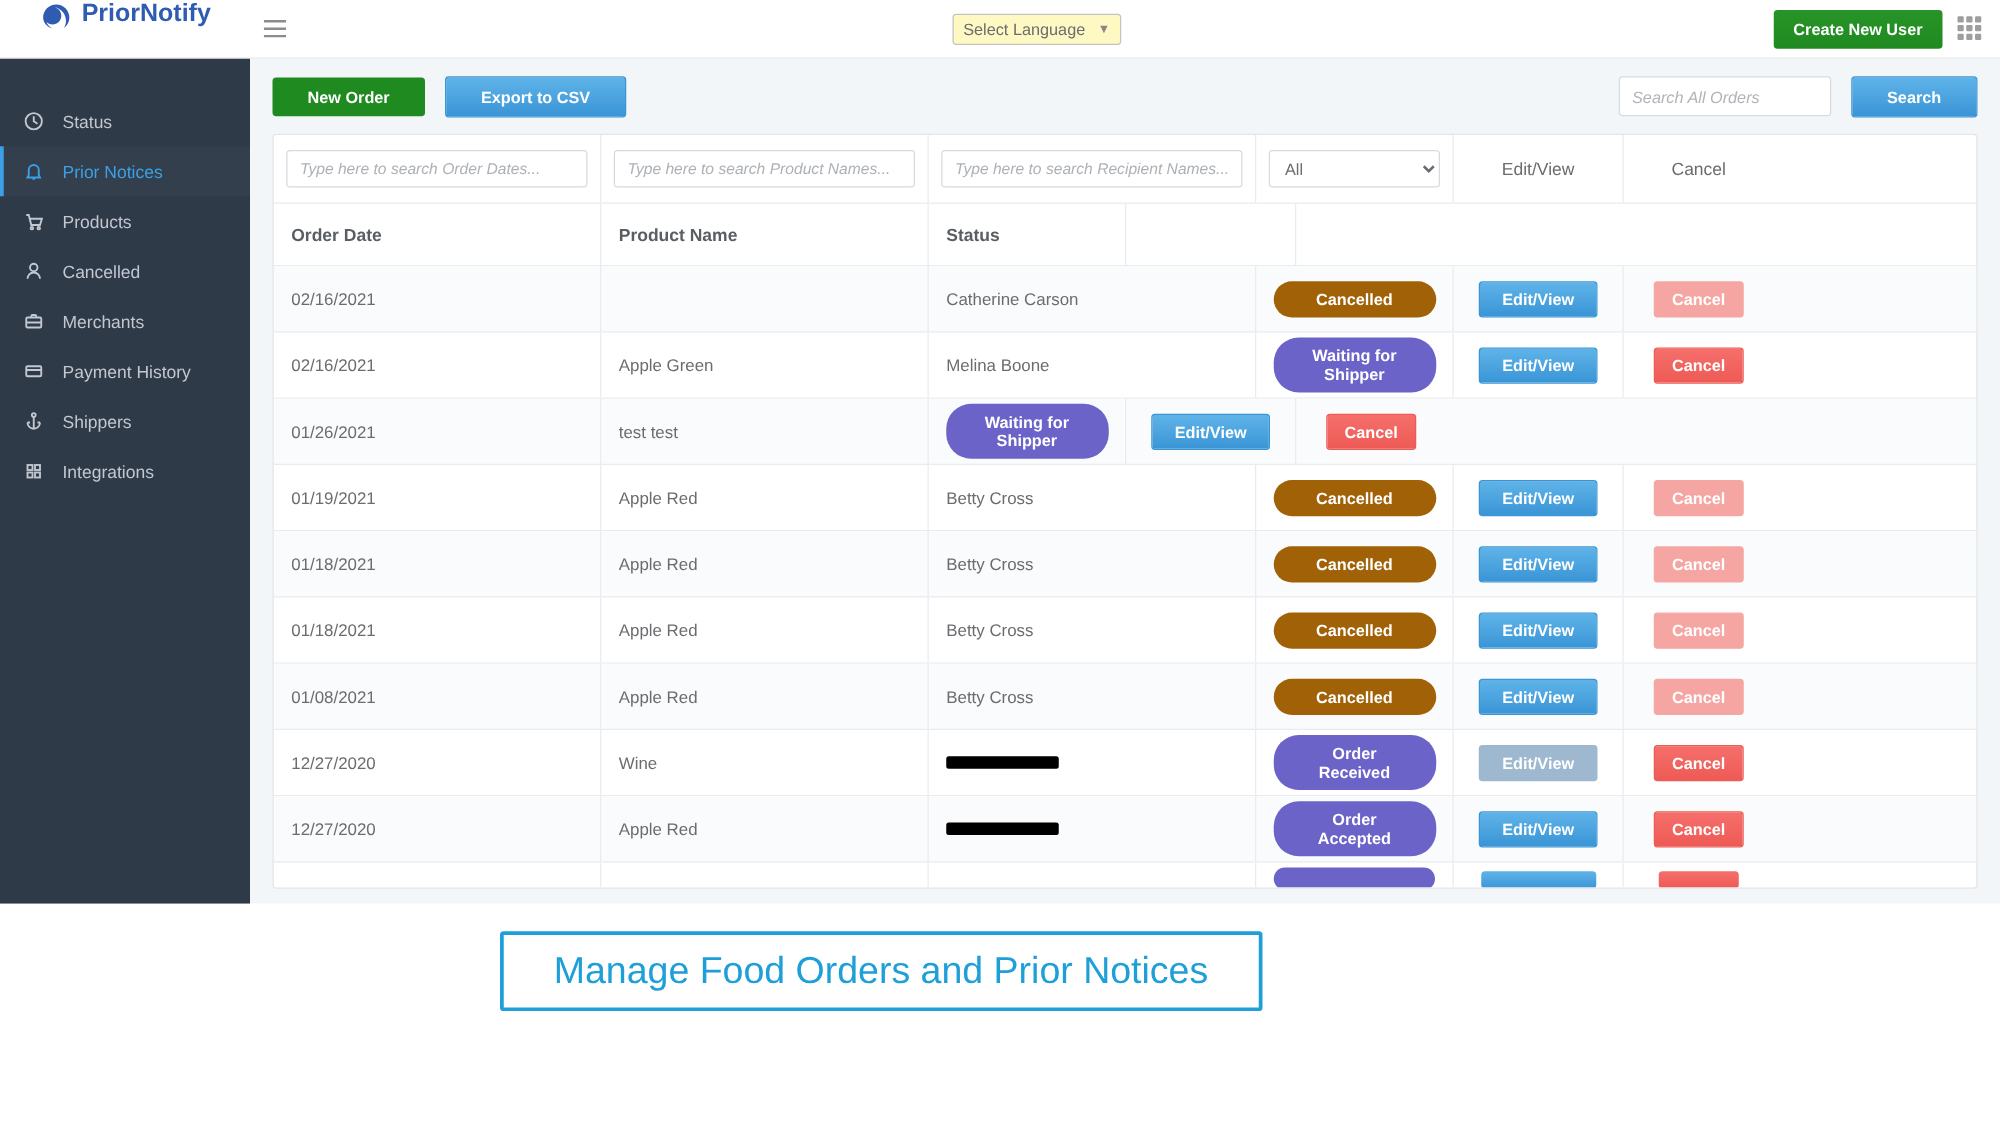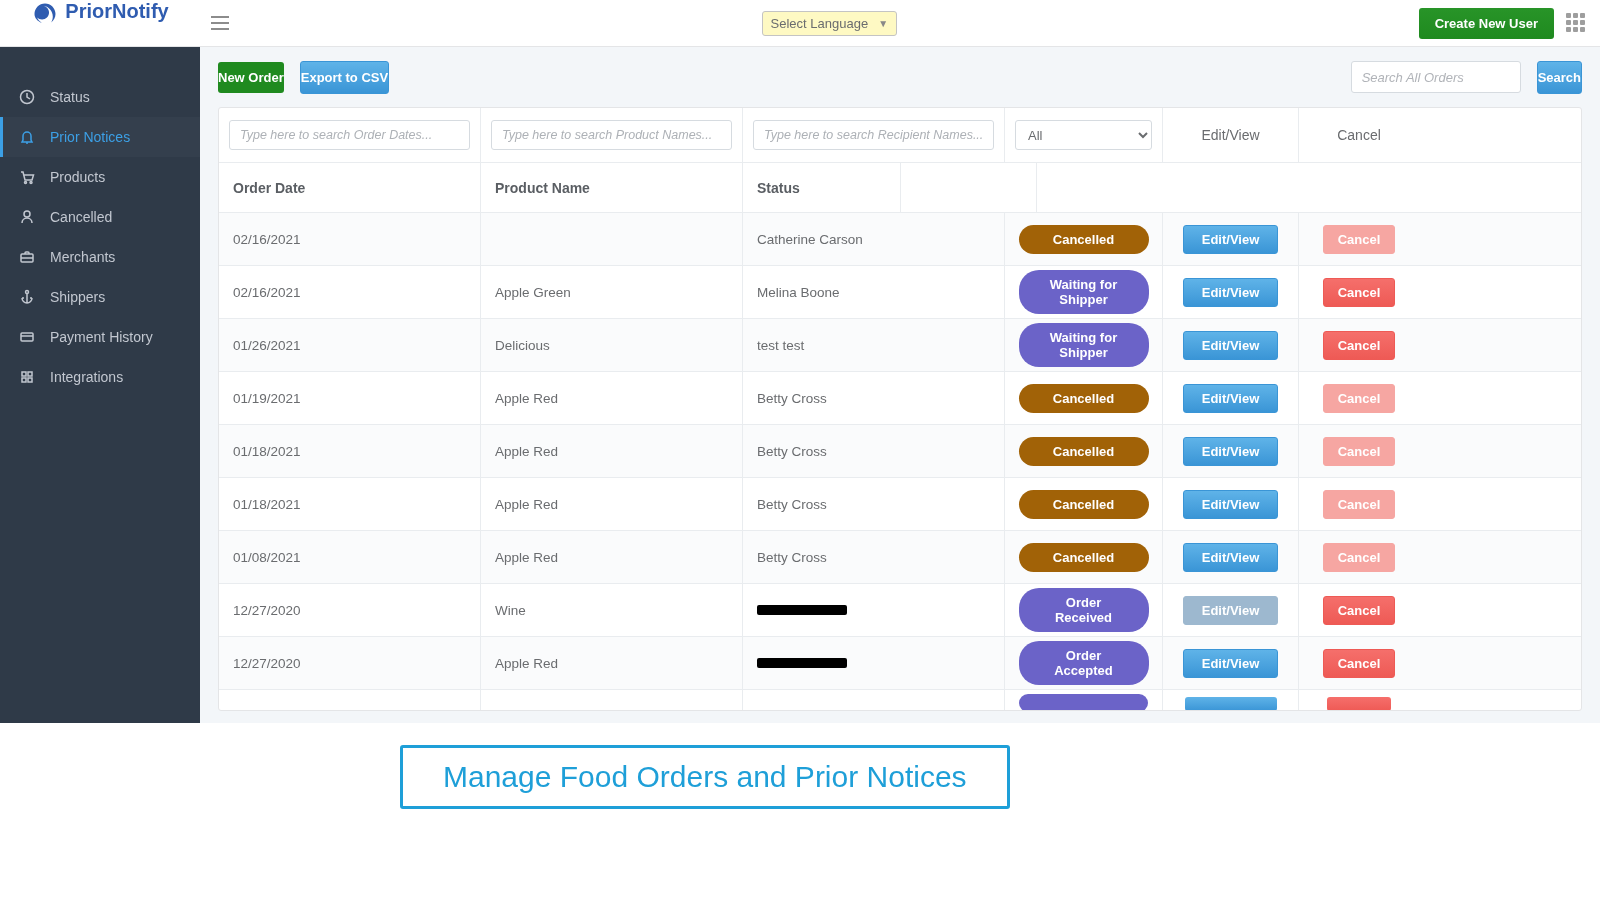--- a/index.html
+++ b/index.html
@@ -22,21 +22,21 @@
 
 .layout { display: flex; height: calc(100vh - 47px); height: 676px; }
 .sidebar { width: 200px; background: #2f3a48; padding-top: 30px; }
 .nav-item { display: flex; align-items: center; gap: 14px; padding: 12px 18px; color: #c2c7d0; cursor: pointer; font-size: 14px; }
 .nav-item .icon { width: 18px; display: flex; align-items: center; justify-content: center; }
 .nav-item.active { background: #343f4d; border-left: 3px solid #3ca0e6; padding-left: 15px; color: #3ca0e6; }
 
 
 .main { flex: 1; background: #f3f6f9; overflow: hidden; position: relative; }
 .toolbar { height: 60px; display: flex; align-items: center; padding: 0 18px; gap: 16px; }
-.btn { border: none; border-radius: 3px; padding: 8px 0; font-weight: 600; font-size: 13px; cursor: pointer; }
+.btn { border: none; border-radius: 3px; padding: 8px 28px; font-weight: 600; font-size: 13px; cursor: pointer; }
 .btn-green2 { background: #1f8a1f; color: #fff; }
 .btn-blue { background: #4aa3df; background: linear-gradient(#5fb3e8,#3a95d6); color: #fff; border: 1px solid #3a95d6; }
 .spacer { flex: 1; }
 .search-input { width: 170px; height: 32px; border: 1px solid #d6dbe0; border-radius: 3px; padding: 0 10px; color: #6a6c6f; font-size: 13px; }
 .search-input::placeholder { color: #b0b3b8; font-style: italic; }
 
 
 .card { background: #fff; margin: 0 18px; border: 1px solid #e4e5e7; border-radius: 3px; overflow: hidden; }
 .filter-row { display: flex; border-bottom: 1px solid #e9ecef; }
 .filter-cell { padding: 12px 10px; border-right: 1px solid #e9ecef; display: flex; align-items: center; }
@@ -165,34 +165,34 @@
           <svg width="16" height="16" viewBox="0 0 16 16" fill="none" stroke="currentColor" stroke-width="1.5">
             <rect x="2" y="5" width="12" height="8" rx="1"></rect>
             <path d="M6 5V4a1 1 0 011-1h2a1 1 0 011 1v1M2 9h12"></path>
           </svg>
         </span>
         <span>Merchants</span>
       </div>
       <div class="nav-item">
         <span class="icon">
           <svg width="16" height="16" viewBox="0 0 16 16" fill="none" stroke="currentColor" stroke-width="1.5">
+            <rect x="2" y="4" width="12" height="8" rx="1"></rect>
+            <path d="M2 7h12"></path>
+          </svg>
+        </span>
+        <span>Payment History</span>
+      </div>
+      <div class="nav-item">
+        <span class="icon">
+          <svg width="16" height="16" viewBox="0 0 16 16" fill="none" stroke="currentColor" stroke-width="1.5">
             <circle cx="8" cy="3" r="1.5"></circle>
             <path d="M8 4.5V14M3 9a5 5 0 0010 0M5 9H3m10 0h-2"></path>
           </svg>
         </span>
         <span>Shippers</span>
-      </div>
-      <div class="nav-item">
-        <span class="icon">
-          <svg width="16" height="16" viewBox="0 0 16 16" fill="none" stroke="currentColor" stroke-width="1.5">
-            <rect x="2" y="4" width="12" height="8" rx="1"></rect>
-            <path d="M2 7h12"></path>
-          </svg>
-        </span>
-        <span>Payment History</span>
       </div>
       <div class="nav-item">
         <span class="icon">
           <svg width="16" height="16" viewBox="0 0 16 16" fill="none" stroke="currentColor" stroke-width="1.5">
             <rect x="3" y="3" width="4" height="4"></rect>
             <rect x="9" y="3" width="4" height="4"></rect>
             <rect x="3" y="9" width="4" height="4"></rect>
             <rect x="9" y="9" width="4" height="4"></rect>
           </svg>
         </span>
@@ -263,21 +263,20 @@
             </div>
             <div class="body-cell col-edit center">
               <button class="btn-editview">Edit/View</button>
             </div>
             <div class="body-cell col-cancel center">
               <button class="btn-cancel">Cancel</button>
             </div>
           </div>
           <div class="body-row">
             <div class="body-cell col-date">01/26/2021</div>
-            <div class="body-cell col-product">Delicious</div>
             <div class="body-cell col-recipient">
               <span>test test</span>
             </div>
             <div class="body-cell col-status center">
               <span class="status-pill status-waiting">Waiting for Shipper</span>
             </div>
             <div class="body-cell col-edit center">
               <button class="btn-editview">Edit/View</button>
             </div>
             <div class="body-cell col-cancel center">

